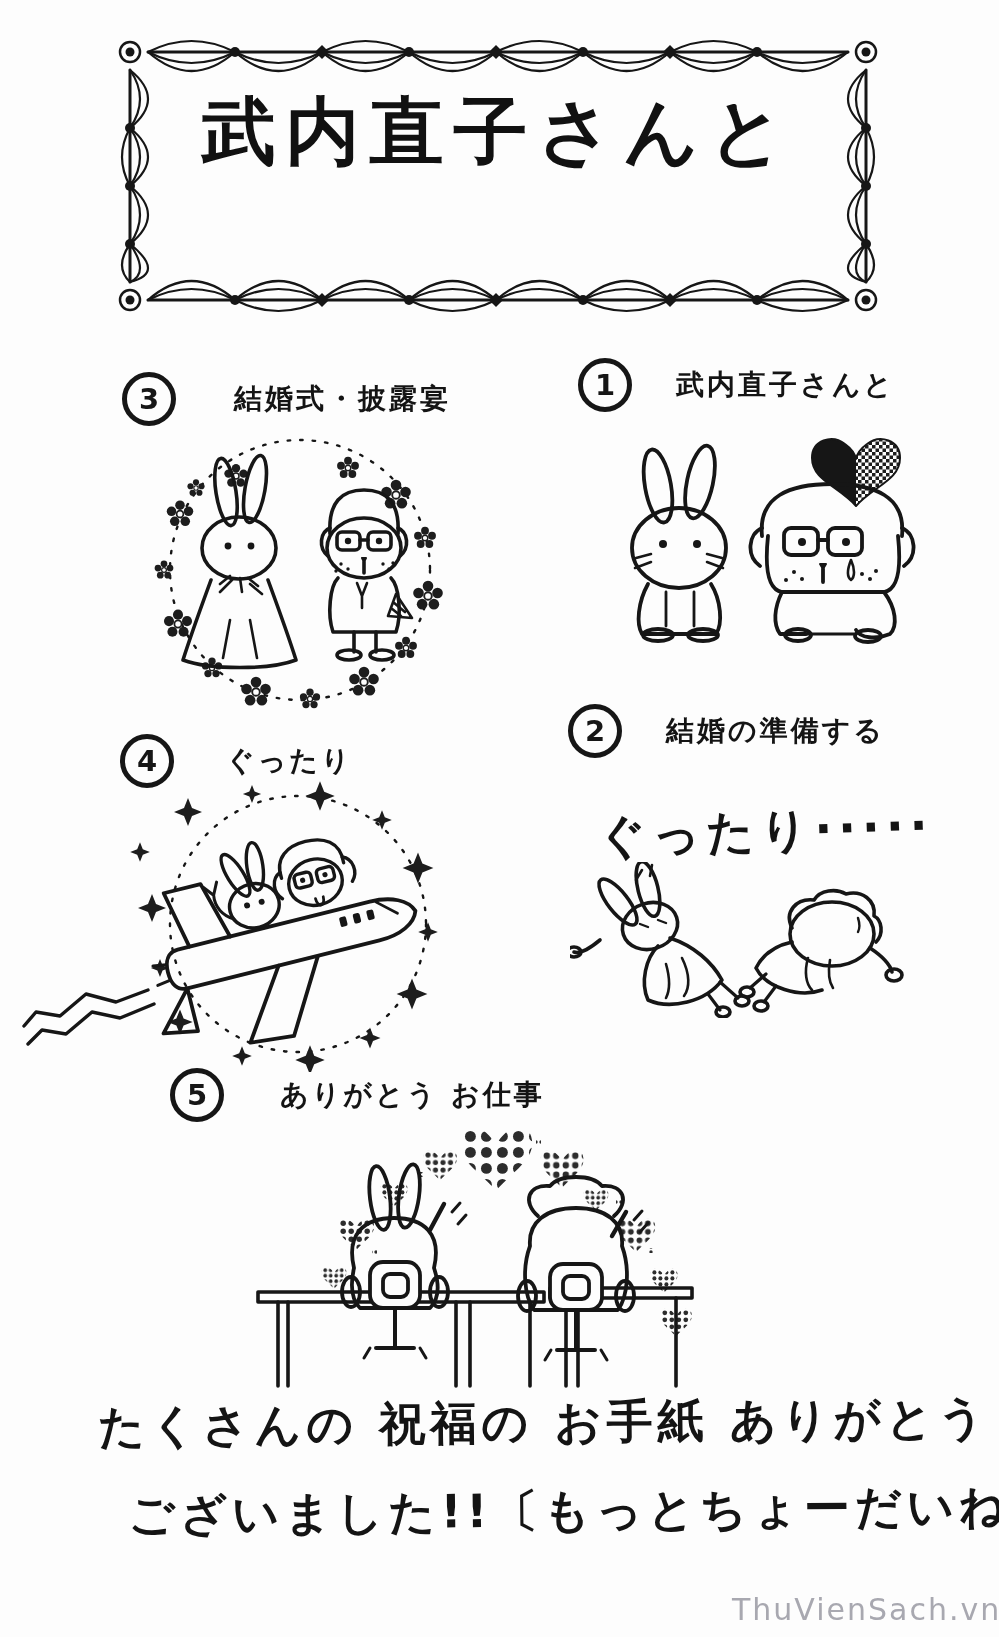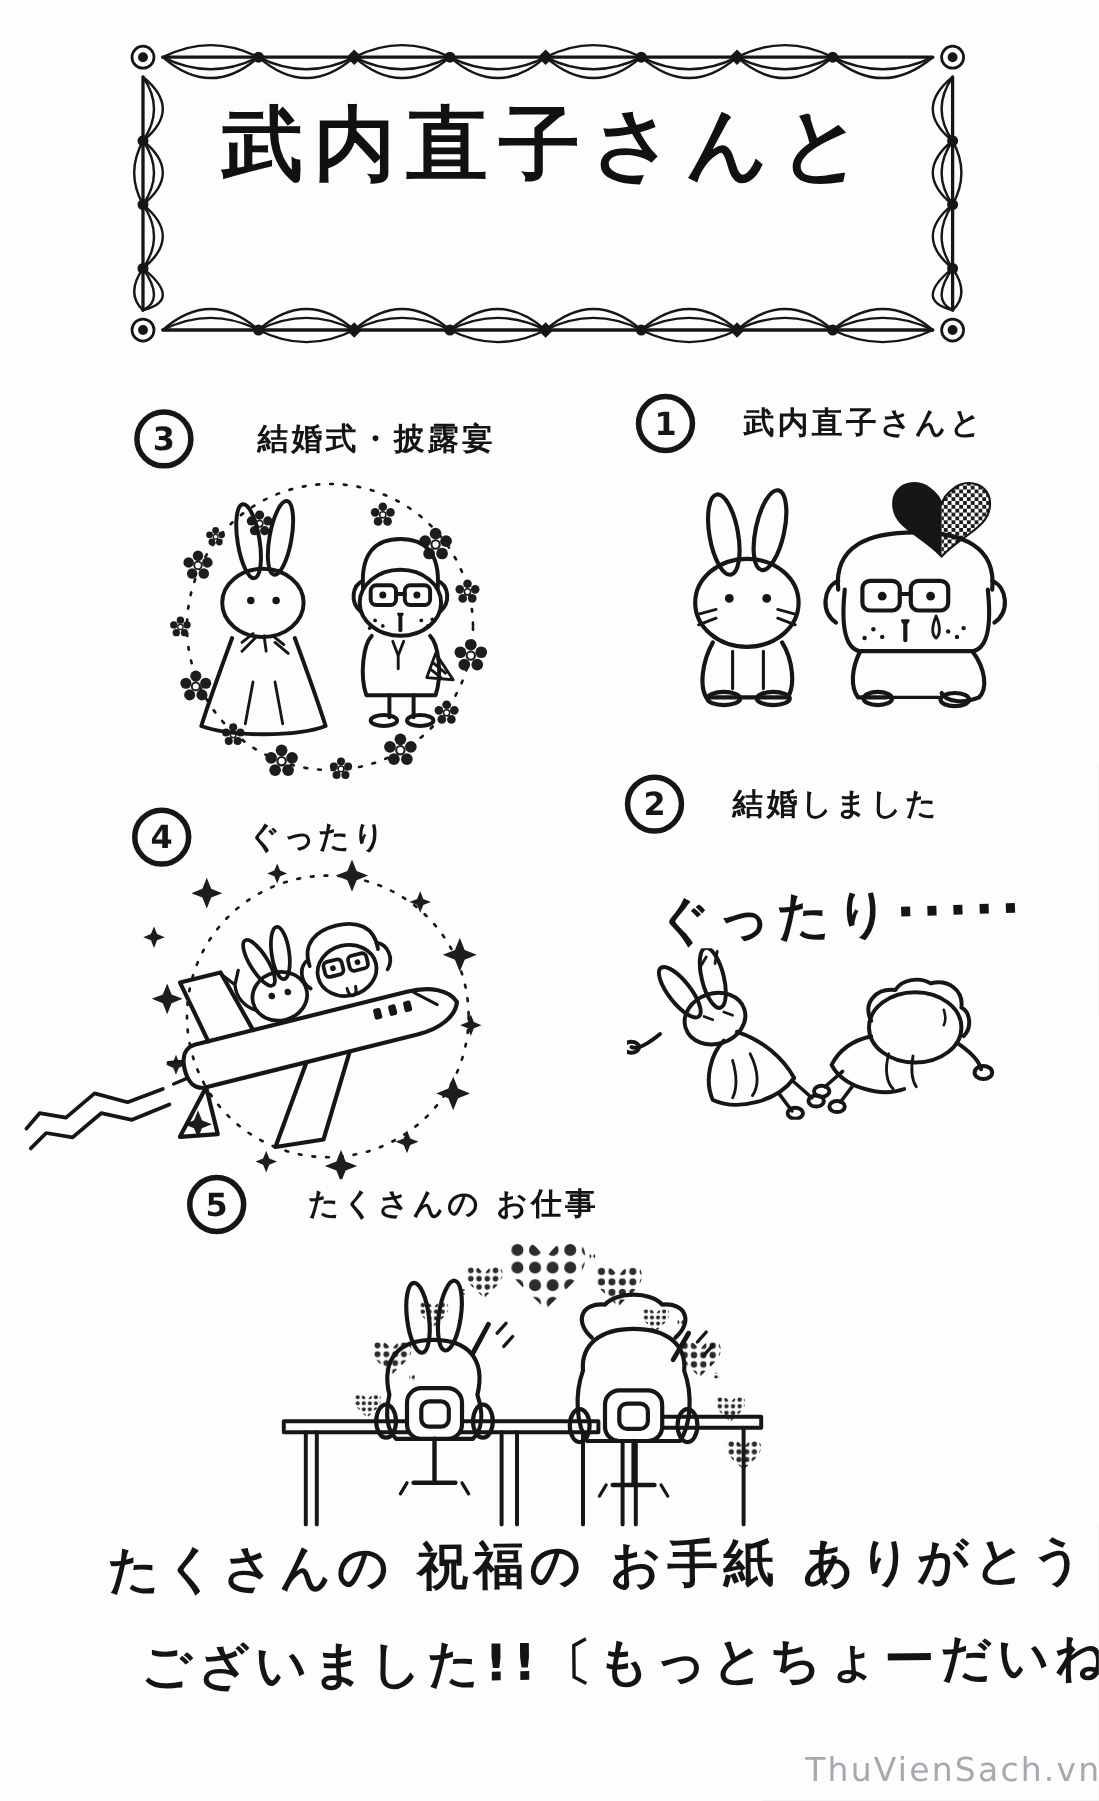--- a/index.html
+++ b/index.html
@@ -233,21 +233,21 @@
       </g>
       <path d="M176,168 C168,184 167,200 174,210 L200,210 M278,168 C290,184 292,202 284,210 C270,216 254,214 250,206"></path>
       <ellipse cx="192" cy="211" rx="13" ry="6"></ellipse>
       <ellipse cx="262" cy="212" rx="13" ry="6"></ellipse>
       <path d="M200,210 L248,210" stroke-width="3"></path>
     </g>
   </svg>
 
   <div class="panel-head" style="left:568px;top:704px;gap:44px;">
     <span class="numcircle">2</span>
-    <span class="plabel">結婚しました</span>
+    <span class="plabel">結婚の準備する</span>
   </div>
   <div class="caption" style="left:598px;top:800px;transform:rotate(-2deg);">ぐったり·····</div>
   <svg class="abs" style="left:570px;top:862px;" width="344" height="156" viewBox="0 0 344 156">
 
     <g class="ink" stroke-width="3.6">
       <ellipse cx="48" cy="40" rx="10" ry="28" transform="rotate(-38 48 40)"></ellipse>
       <ellipse cx="78" cy="27" rx="10" ry="28" transform="rotate(-14 78 27)"></ellipse>
       <ellipse cx="80" cy="64" rx="28" ry="23" transform="rotate(-18 80 64)"></ellipse>
       <path d="M70,62 l8,3 M88,58 l8,3" stroke-width="2.4"></path>
       <path d="M30,78 C18,88 10,92 4,90"></path>
@@ -337,21 +337,21 @@
     </g>
 
     <g class="ink" stroke-width="3.4">
       <path d="M128,218 L96,230 L66,222 L40,244 L16,240 L4,254"></path>
       <path d="M134,232 L100,246 L72,240 L46,262 L22,258 L8,272"></path>
     </g>
   </svg>
 
   <div class="panel-head" style="left:170px;top:1068px;gap:56px;">
     <span class="numcircle">5</span>
-    <span class="plabel">たくさんの お仕事</span>
+    <span class="plabel">ありがとう お仕事</span>
   </div>
   <svg class="abs" style="left:244px;top:1100px;" width="462" height="288" viewBox="0 0 462 288">
     <defs>
       <pattern id="tone5" width="5" height="5" patternUnits="userSpaceOnUse">
         <circle cx="2" cy="2" r="1.7" fill="#2c2c2c"></circle>
       </pattern>
       <path id="hr" d="M0,5 C-2,0 -9,-4 -11,2 C-13,9 -5,13 0,19 C5,13 13,9 11,2 C9,-4 2,0 0,5 Z"></path>
     </defs>
     <g fill="url(#tone5)" stroke="none">
       <use href="#hr" transform="translate(112,120) scale(1.6)"></use>

